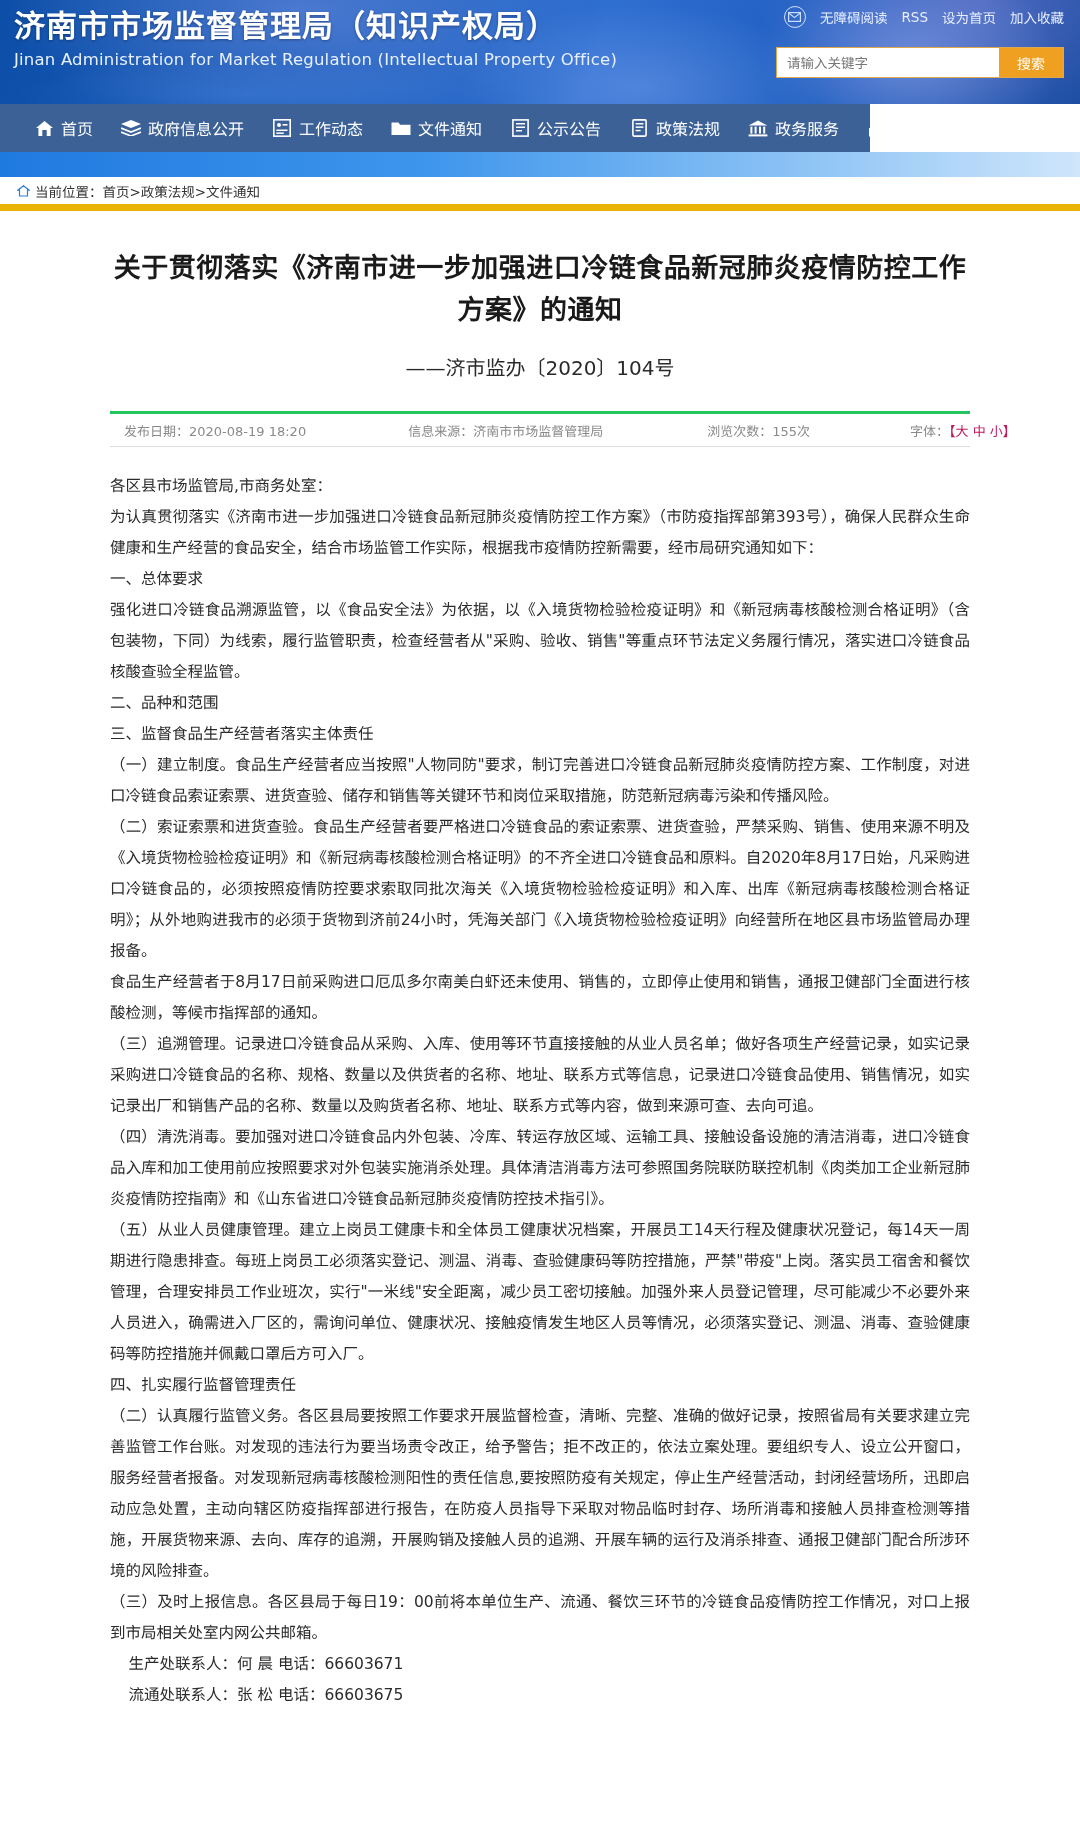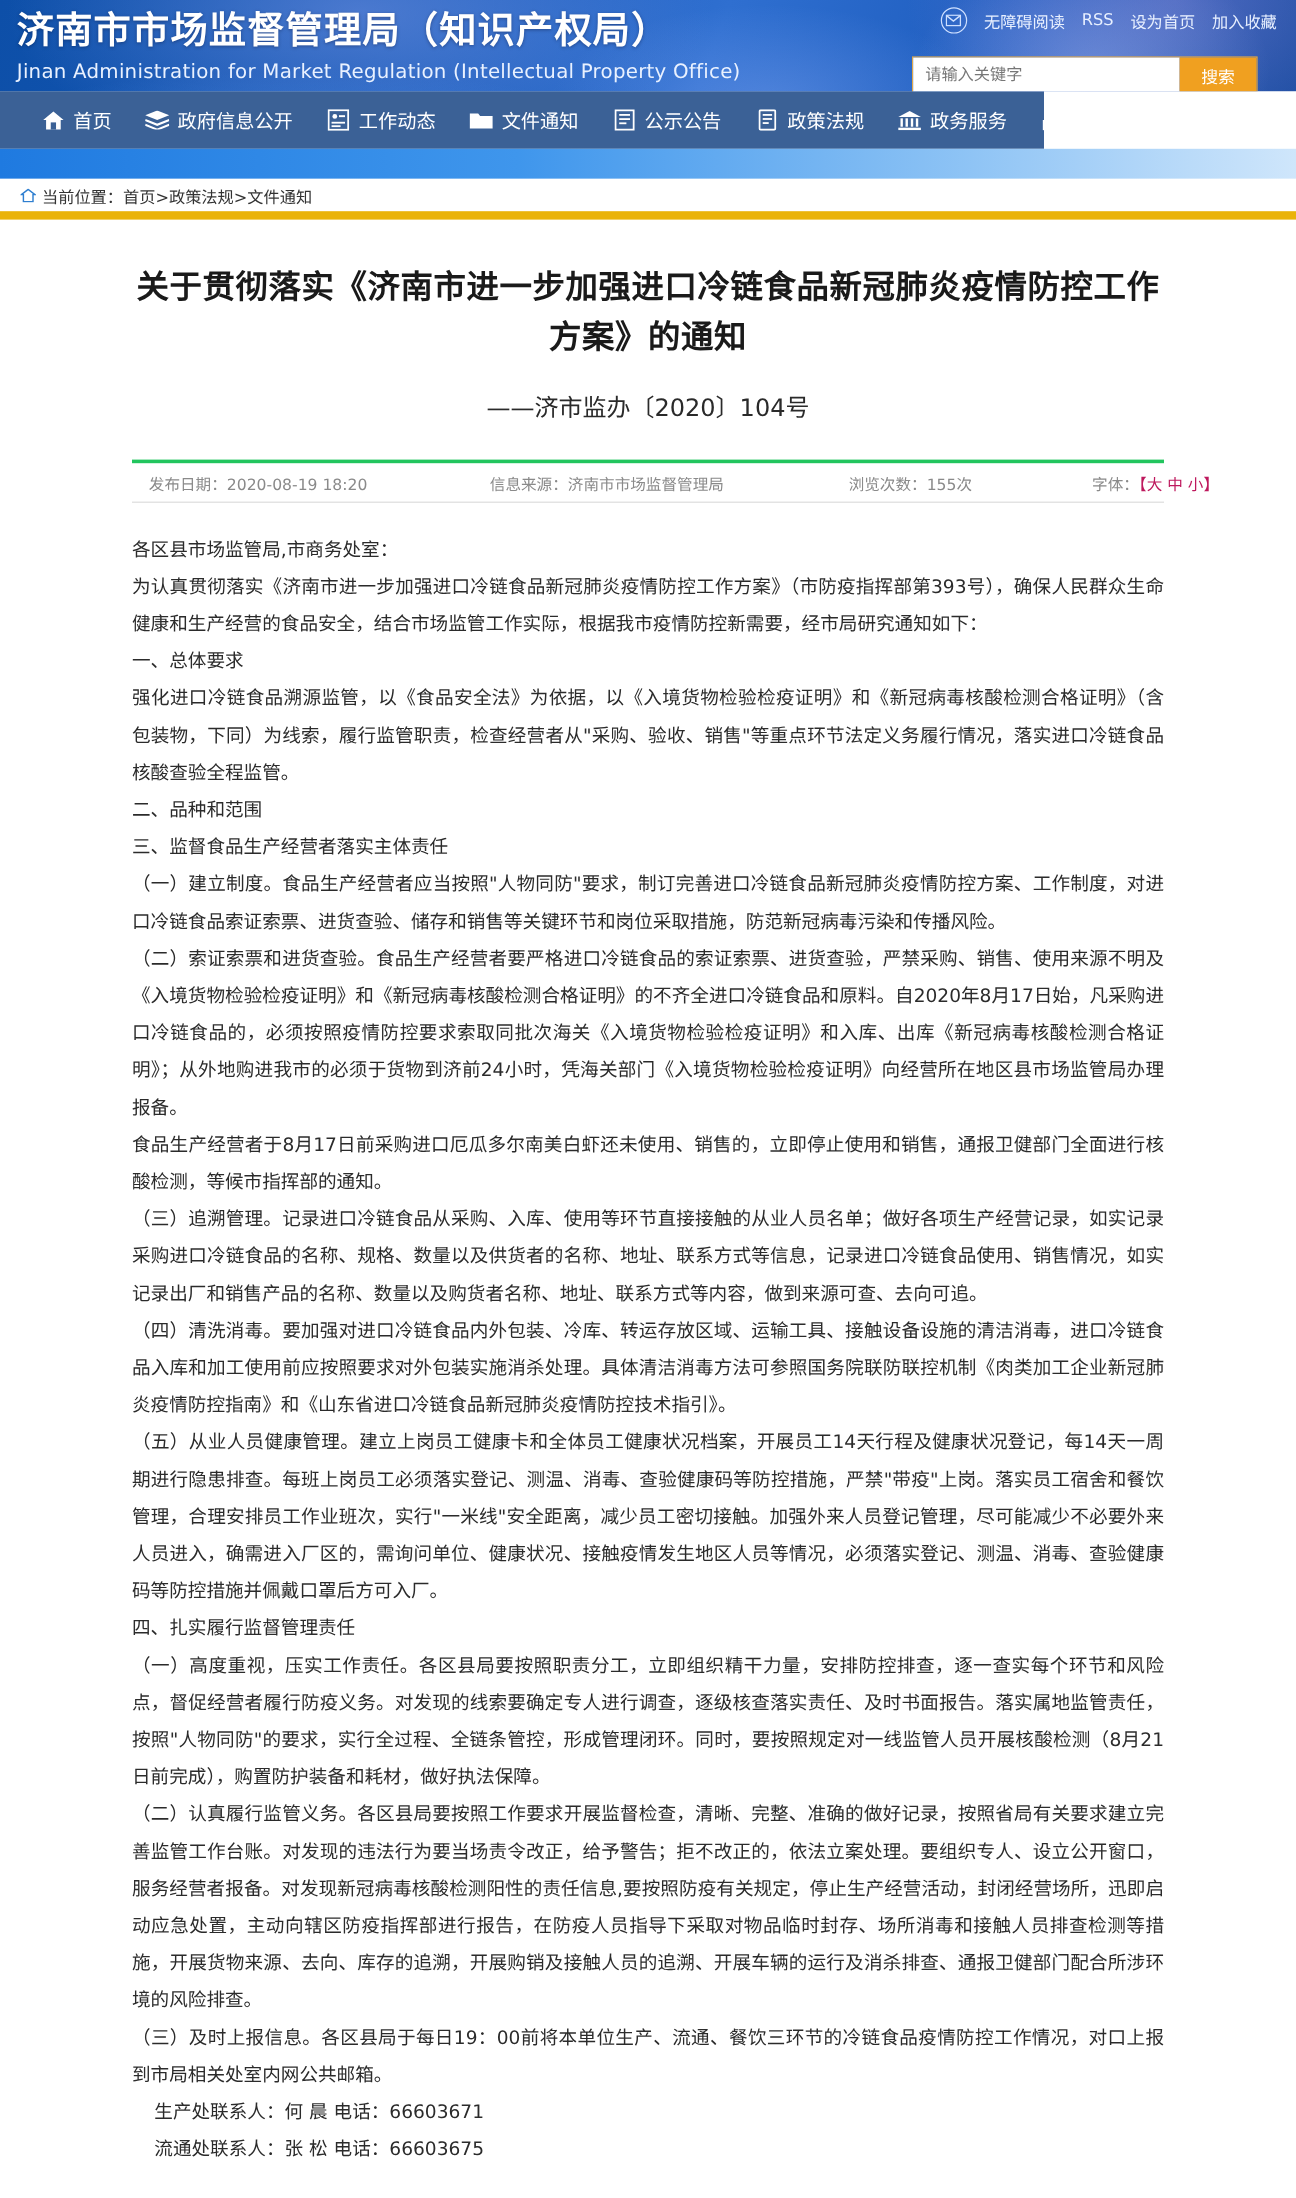--- a/index.html
+++ b/index.html
@@ -7,21 +7,21 @@
   html, body {
     width: 1080px;
     background: #ffffff;
     font-family: "DejaVu Sans", "Liberation Sans", sans-serif;
   }
 
   
   .banner {
     position: relative;
     width: 1080px;
-    height: 76px;
+    height: 104px;
     background:
       radial-gradient(ellipse 420px 180px at 300px 10px, rgba(120,150,230,0.55) 0%, rgba(120,150,230,0) 70%),
       radial-gradient(ellipse 260px 120px at 640px 88px, rgba(150,180,250,0.35) 0%, rgba(150,180,250,0) 70%),
       radial-gradient(ellipse 300px 200px at 980px 0px, rgba(160,140,220,0.40) 0%, rgba(160,140,220,0) 75%),
       linear-gradient(110deg, #0d4fa8 0%, #1457b5 28%, #2f6fd0 55%, #1d5cbe 78%, #12499e 100%);
     overflow: hidden;
   }
   .banner-glow1 {
     position: absolute; left: 760px; top: -40px; width: 300px; height: 200px;
     background: radial-gradient(ellipse at center, rgba(190,200,255,0.38) 0%, rgba(190,200,255,0) 70%);
@@ -68,21 +68,21 @@
   .mail-icon {
     width: 22px; height: 22px;
     border: 1.4px solid #cfe0ff;
     border-radius: 50%;
     display: flex; align-items: center; justify-content: center;
   }
   .mail-icon svg { display: block; }
 
   .search-wrap {
     position: absolute;
-    right: 32px;
+    right: 16px;
     top: 47px;
     display: flex;
     height: 31px;
     border: 1px solid #e0a84a;
   }
   .search-input {
     width: 222px;
     height: 29px;
     border: none;
     outline: none;
@@ -368,21 +368,20 @@
       <p class="p-ind">强化进口冷链食品溯源监管，以《食品安全法》为依据，以《入境货物检验检疫证明》和《新冠病毒核酸检测合格证明》（含包装物，下同）为线索，履行监管职责，检查经营者从"采购、验收、销售"等重点环节法定义务履行情况，落实进口冷链食品核酸查验全程监管。</p>
       <p class="p-ind">二、品种和范围</p>
       <p class="p-ind">三、监督食品生产经营者落实主体责任</p>
       <p class="p-ind">（一）建立制度。食品生产经营者应当按照"人物同防"要求，制订完善进口冷链食品新冠肺炎疫情防控方案、工作制度，对进口冷链食品索证索票、进货查验、储存和销售等关键环节和岗位采取措施，防范新冠病毒污染和传播风险。</p>
       <p class="p-ind">（二）索证索票和进货查验。食品生产经营者要严格进口冷链食品的索证索票、进货查验，严禁采购、销售、使用来源不明及《入境货物检验检疫证明》和《新冠病毒核酸检测合格证明》的不齐全进口冷链食品和原料。自2020年8月17日始，凡采购进口冷链食品的，必须按照疫情防控要求索取同批次海关《入境货物检验检疫证明》和入库、出库《新冠病毒核酸检测合格证明》；从外地购进我市的必须于货物到济前24小时，凭海关部门《入境货物检验检疫证明》向经营所在地区县市场监管局办理报备。</p>
       <p class="p-ind">食品生产经营者于8月17日前采购进口厄瓜多尔南美白虾还未使用、销售的，立即停止使用和销售，通报卫健部门全面进行核酸检测，等候市指挥部的通知。</p>
       <p class="p-ind">（三）追溯管理。记录进口冷链食品从采购、入库、使用等环节直接接触的从业人员名单；做好各项生产经营记录，如实记录采购进口冷链食品的名称、规格、数量以及供货者的名称、地址、联系方式等信息，记录进口冷链食品使用、销售情况，如实记录出厂和销售产品的名称、数量以及购货者名称、地址、联系方式等内容，做到来源可查、去向可追。</p>
       <p class="p-ind">（四）清洗消毒。要加强对进口冷链食品内外包装、冷库、转运存放区域、运输工具、接触设备设施的清洁消毒，进口冷链食品入库和加工使用前应按照要求对外包装实施消杀处理。具体清洁消毒方法可参照国务院联防联控机制《肉类加工企业新冠肺炎疫情防控指南》和《山东省进口冷链食品新冠肺炎疫情防控技术指引》。</p>
       <p class="p-ind">（五）从业人员健康管理。建立上岗员工健康卡和全体员工健康状况档案，开展员工14天行程及健康状况登记，每14天一周期进行隐患排查。每班上岗员工必须落实登记、测温、消毒、查验健康码等防控措施，严禁"带疫"上岗。落实员工宿舍和餐饮管理，合理安排员工作业班次，实行"一米线"安全距离，减少员工密切接触。加强外来人员登记管理，尽可能减少不必要外来人员进入，确需进入厂区的，需询问单位、健康状况、接触疫情发生地区人员等情况，必须落实登记、测温、消毒、查验健康码等防控措施并佩戴口罩后方可入厂。</p>
       <p class="p-ind">四、扎实履行监督管理责任</p>
-      <p class="p-ind">（一）高度重视，压实工作责任。各区县局要按照职责分工，立即组织精干力量，安排防控排查，逐一查实每个环节和风险点，督促经营者履行防疫义务。对发现的线索要确定专人进行调查，逐级核查落实责任、及时书面报告。落实属地监管责任，按照"人物同防"的要求，实行全过程、全链条管控，形成管理闭环。同时，要按照规定对一线监管人员开展核酸检测（8月21日前完成），购置防护装备和耗材，做好执法保障。</p>
       <p class="p-ind">（二）认真履行监管义务。各区县局要按照工作要求开展监督检查，清晰、完整、准确的做好记录，按照省局有关要求建立完善监管工作台账。对发现的违法行为要当场责令改正，给予警告；拒不改正的，依法立案处理。要组织专人、设立公开窗口，服务经营者报备。对发现新冠病毒核酸检测阳性的责任信息,要按照防疫有关规定，停止生产经营活动，封闭经营场所，迅即启动应急处置，主动向辖区防疫指挥部进行报告，在防疫人员指导下采取对物品临时封存、场所消毒和接触人员排查检测等措施，开展货物来源、去向、库存的追溯，开展购销及接触人员的追溯、开展车辆的运行及消杀排查、通报卫健部门配合所涉环境的风险排查。</p>
       <p class="p-ind">（三）及时上报信息。各区县局于每日19：00前将本单位生产、流通、餐饮三环节的冷链食品疫情防控工作情况，对口上报到市局相关处室内网公共邮箱。</p>
       <p style="text-indent:1.2em">生产处联系人：何 晨 电话：66603671</p>
       <p style="text-indent:1.2em">流通处联系人：张 松 电话：66603675</p>
 
     </div>
 
   </div>
 </div>
 

